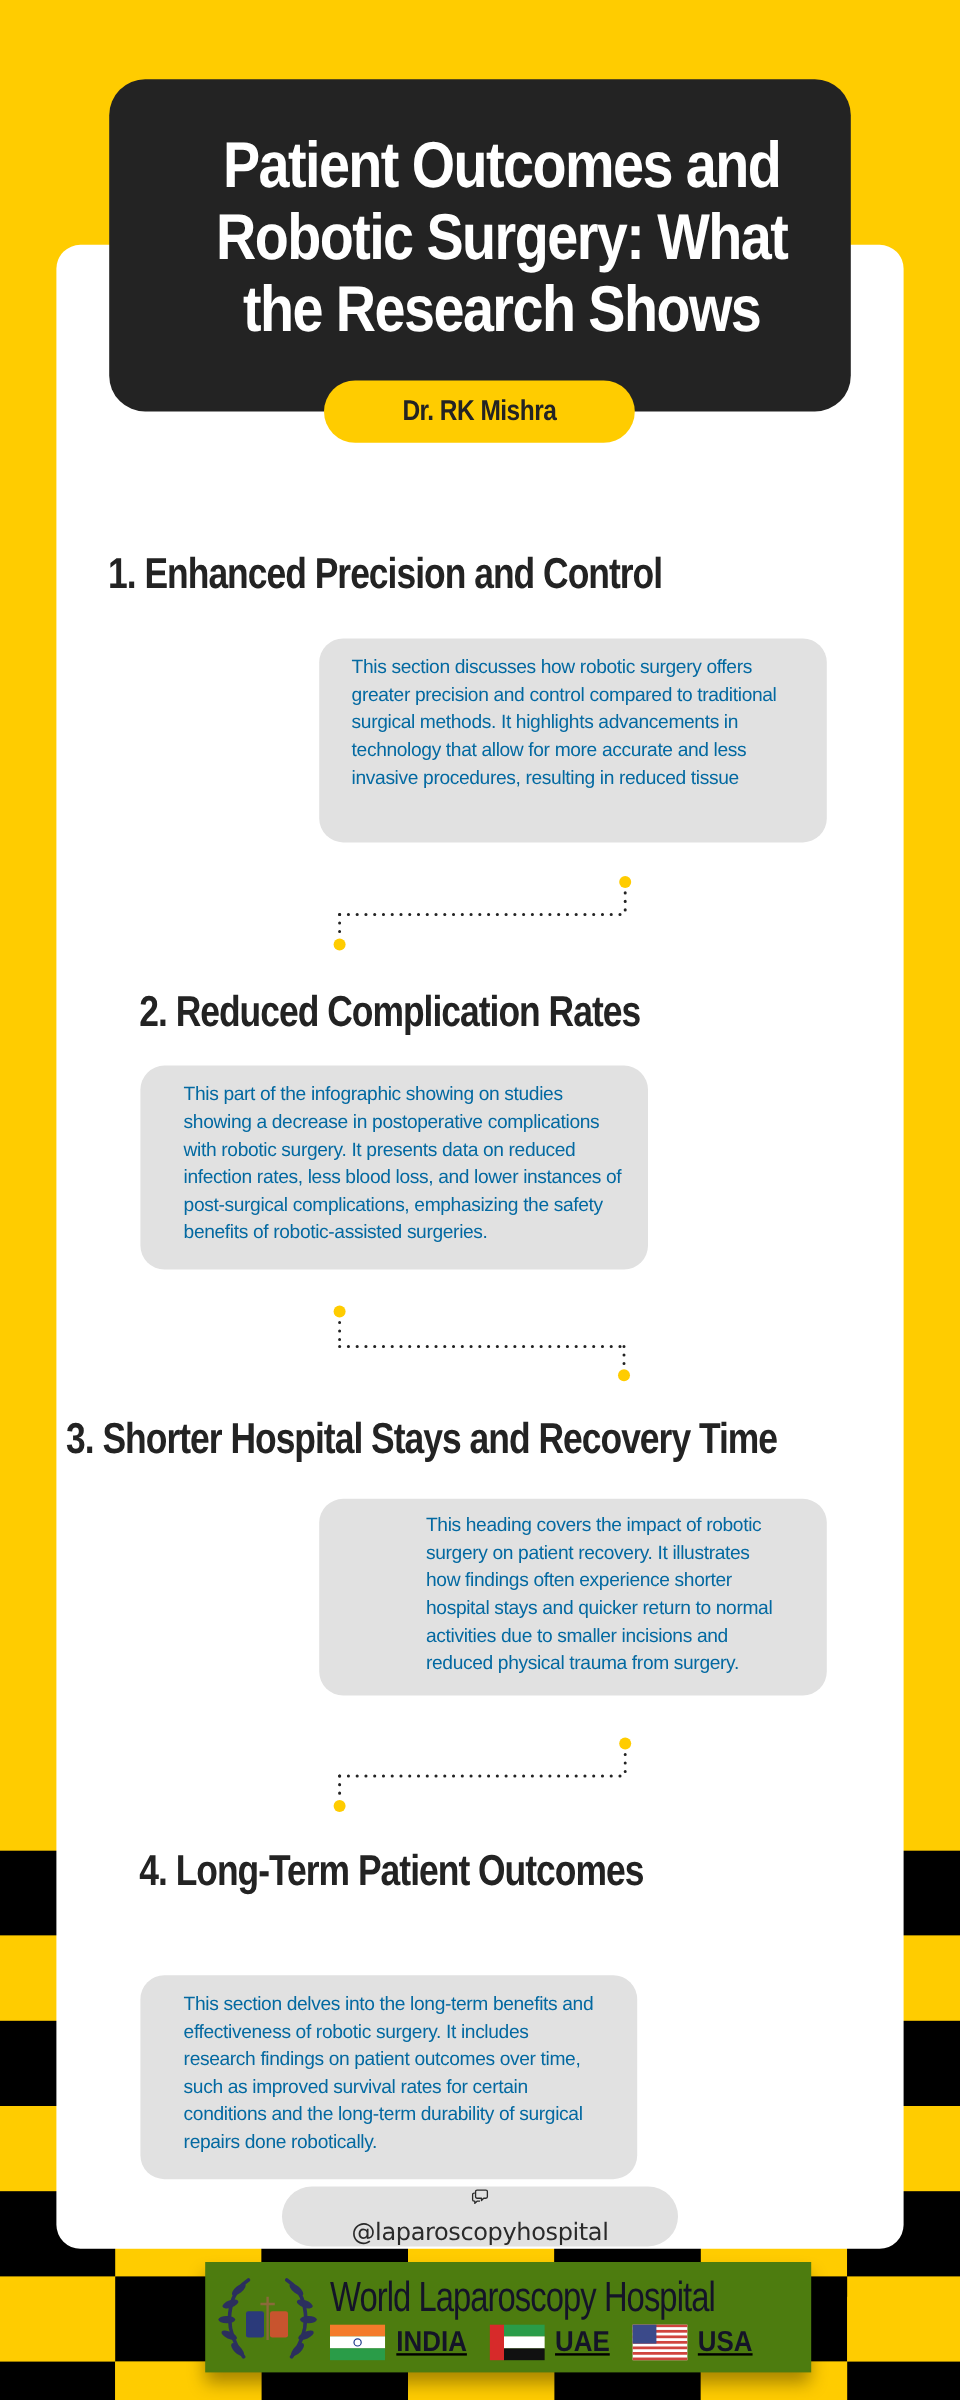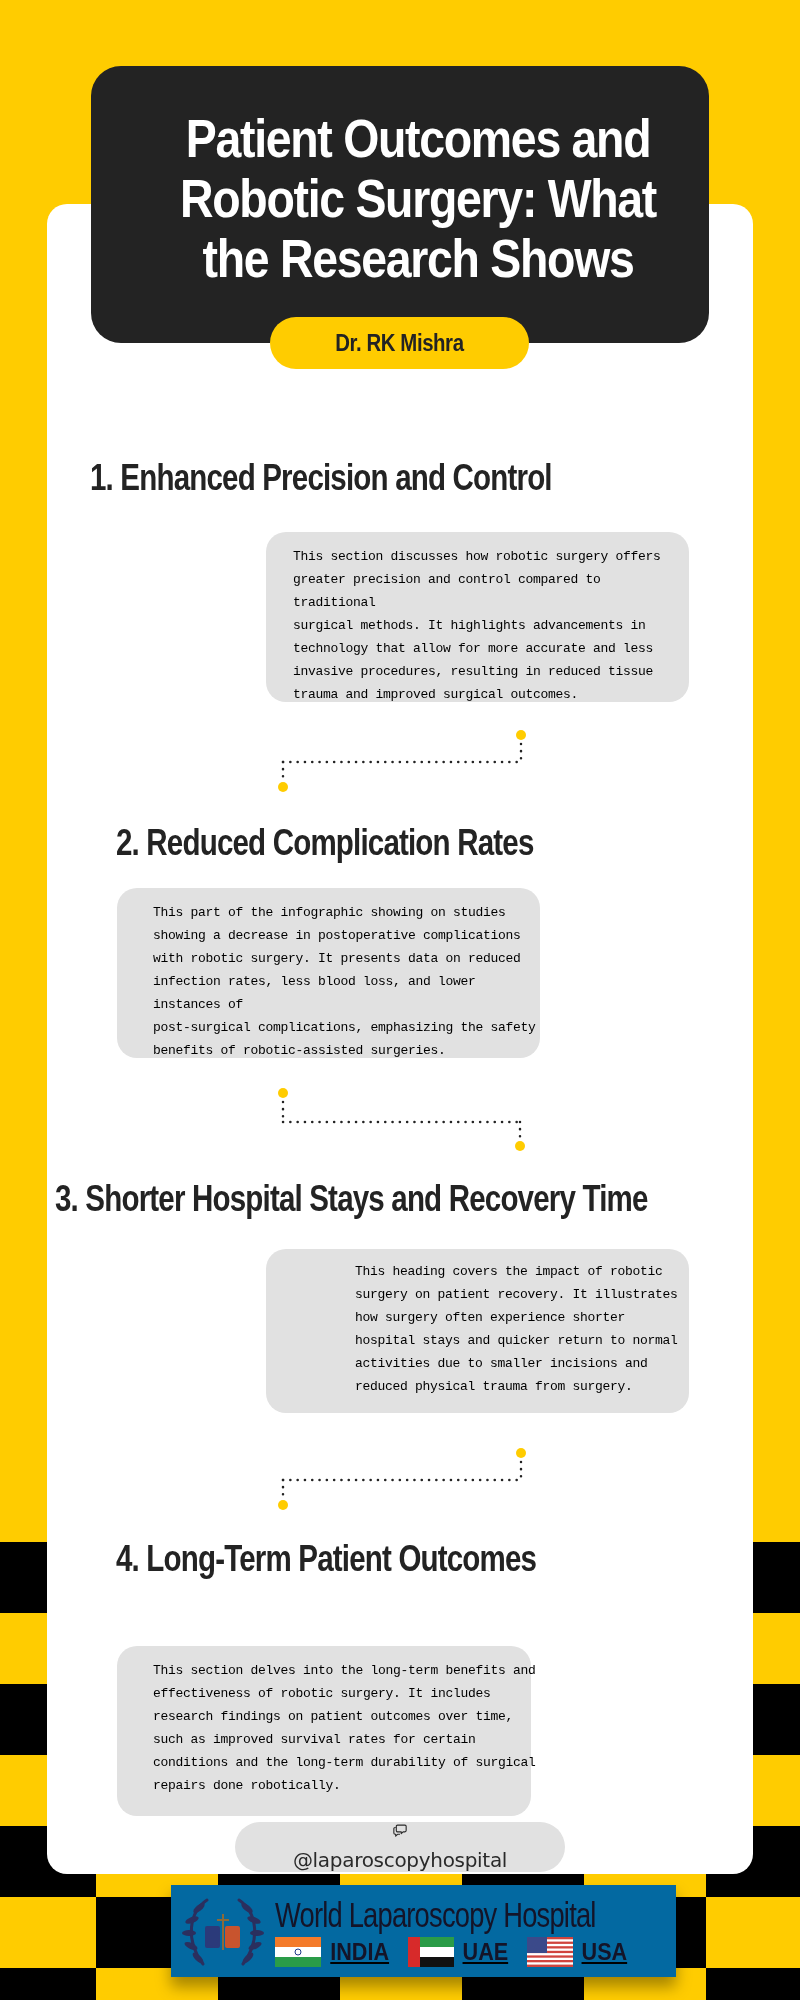--- a/index.html
+++ b/index.html
@@ -45,33 +45,33 @@
   }
   .sec-title {
     position: absolute; color: #232323; font-weight: bold;
     font-size: 36px; letter-spacing: -1px; white-space: nowrap;
     transform-origin: left center; transform: scaleX(0.82);
   }
   .sec-box {
     position: absolute; background: #e1e1e1; border-radius: 20px;
   }
   .sec-text {
-    position: absolute; color: #000000; font-size: 13px; line-height: 23px;
-    font-family: Liberation Mono, monospace; letter-spacing: -0.3px;
+    position: absolute; color: #0369a1; font-size: 16px; line-height: 23px;
+    font-family: Liberation Sans, sans-serif; letter-spacing: -0.3px;
   }
   .connector { position: absolute; }
   .social-pill {
     position: absolute; left: 235px; top: 1822px; width: 330px; height: 50px;
     background: #e1e1e1; border-radius: 25px;
     display: flex; align-items: center; justify-content: center; gap: 10px; flex-direction: column;
   }
   .social-handle { font-family: "DejaVu Sans", sans-serif; font-size: 20px; color: #2a2a2a; letter-spacing: -0.3px; }
   .logo-banner {
     position: absolute; left: 171px; top: 1885px; width: 505px; height: 92px;
-    background: #0369a1; box-shadow: 0 10px 14px rgba(0,0,0,0.35);
+    background: #4d7c0f; box-shadow: 0 10px 14px rgba(0,0,0,0.35);
     display: flex; align-items: center; padding-left: 6px;
   }
   .logo-emblem { width: 92px; height: 86px; position: relative; flex: none; }
   .logo-right { flex: 1; padding-left: 6px; }
   .logo-name {
     font-family: "Liberation Sans", sans-serif; font-size: 35px; color: #141428;
     letter-spacing: -1px; transform: scaleX(0.78); transform-origin: left center;
     white-space: nowrap; line-height: 40px;
   }
   .logo-countries { display: flex; align-items: center; gap: 6px; margin-top: 2px; text-decoration: underline; }
@@ -142,21 +142,20 @@
 </div>
 
 <div class="sec-title" style="left:90px;top:457px;">1. Enhanced Precision and Control</div>
 <div class="sec-box" style="left:266px;top:532px;width:423px;height:170px;">
   <div class="sec-text" style="left:27px;top:13px;width:390px;">
     <div>This section discusses how robotic surgery offers</div>
     <div>greater precision and control compared to traditional</div>
     <div>surgical methods. It highlights advancements in</div>
     <div>technology that allow for more accurate and less</div>
     <div>invasive procedures, resulting in reduced tissue</div>
-    <div>trauma and improved surgical outcomes.</div>
   </div>
 </div>
 
 <svg class="connector" style="left:270px;top:724px;" width="260" height="70">
   <circle cx="251" cy="11" r="5" fill="#FFCC00"></circle>
   <line x1="251" y1="20" x2="251" y2="38" stroke="#232323" stroke-width="2.5" stroke-dasharray="0.1 7" stroke-linecap="round"></line>
   <line x1="13" y1="38" x2="251" y2="38" stroke="#232323" stroke-width="2.5" stroke-dasharray="0.1 7.2" stroke-linecap="round"></line>
   <line x1="13" y1="38" x2="13" y2="58" stroke="#232323" stroke-width="2.5" stroke-dasharray="0.1 7" stroke-linecap="round"></line>
   <circle cx="13" cy="63" r="5" fill="#FFCC00"></circle>
 </svg>
@@ -179,21 +178,21 @@
   <line x1="13" y1="40" x2="250" y2="40" stroke="#232323" stroke-width="2.5" stroke-dasharray="0.1 7.2" stroke-linecap="round"></line>
   <line x1="250" y1="40" x2="250" y2="58" stroke="#232323" stroke-width="2.5" stroke-dasharray="0.1 7" stroke-linecap="round"></line>
   <circle cx="250" cy="64" r="5" fill="#FFCC00"></circle>
 </svg>
 
 <div class="sec-title" style="left:55px;top:1178px;">3. Shorter Hospital Stays and Recovery Time</div>
 <div class="sec-box" style="left:266px;top:1249px;width:423px;height:164px;">
   <div class="sec-text" style="left:89px;top:11px;width:330px;">
     <div>This heading covers the impact of robotic</div>
     <div>surgery on patient recovery. It illustrates</div>
-    <div>how surgery often experience shorter</div>
+    <div>how findings often experience shorter</div>
     <div>hospital stays and quicker return to normal</div>
     <div>activities due to smaller incisions and</div>
     <div>reduced physical trauma from surgery.</div>
   </div>
 </div>
 
 <svg class="connector" style="left:270px;top:1442px;" width="260" height="70">
   <circle cx="251" cy="11" r="5" fill="#FFCC00"></circle>
   <line x1="251" y1="20" x2="251" y2="38" stroke="#232323" stroke-width="2.5" stroke-dasharray="0.1 7" stroke-linecap="round"></line>
   <line x1="13" y1="38" x2="251" y2="38" stroke="#232323" stroke-width="2.5" stroke-dasharray="0.1 7.2" stroke-linecap="round"></line>

